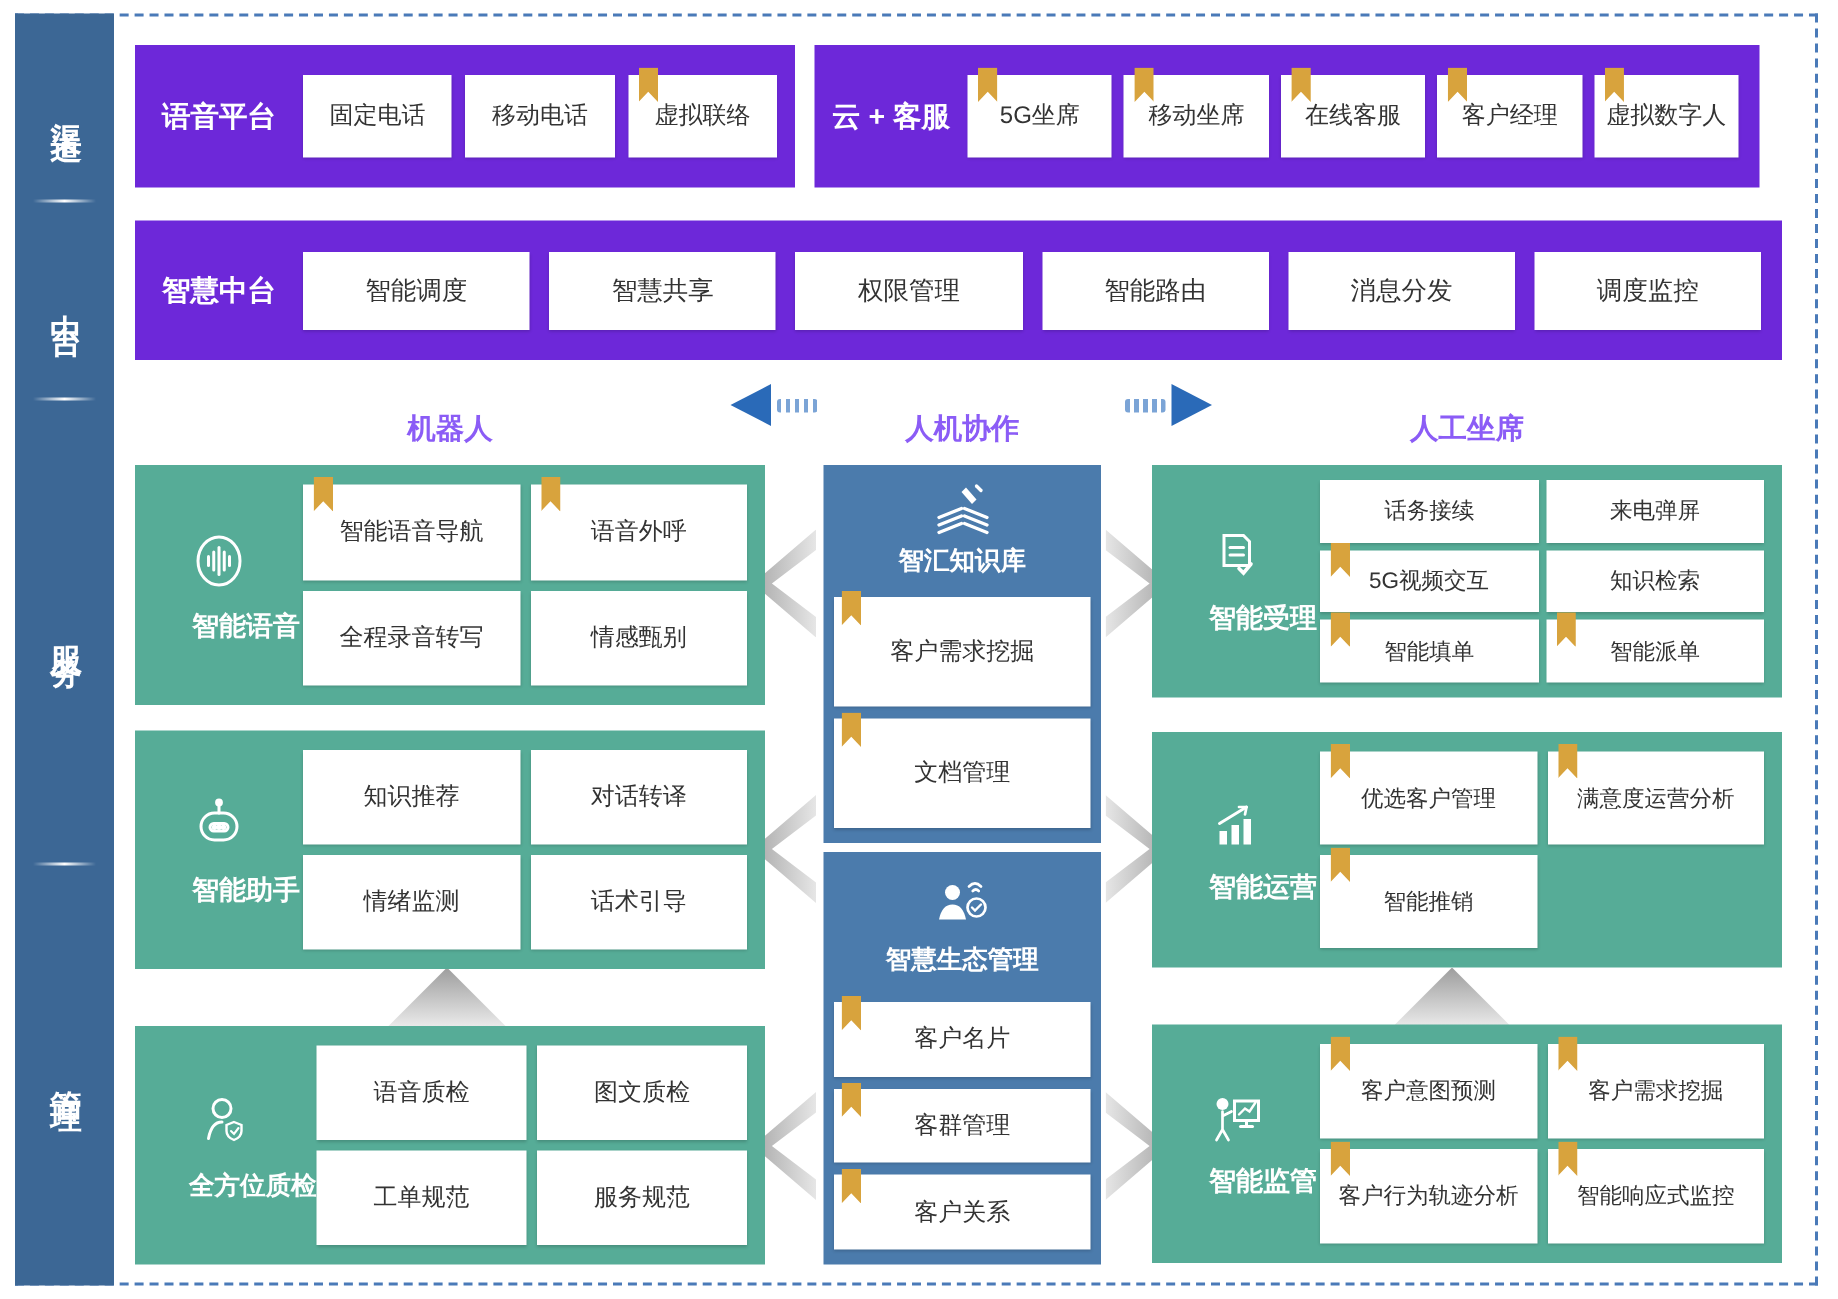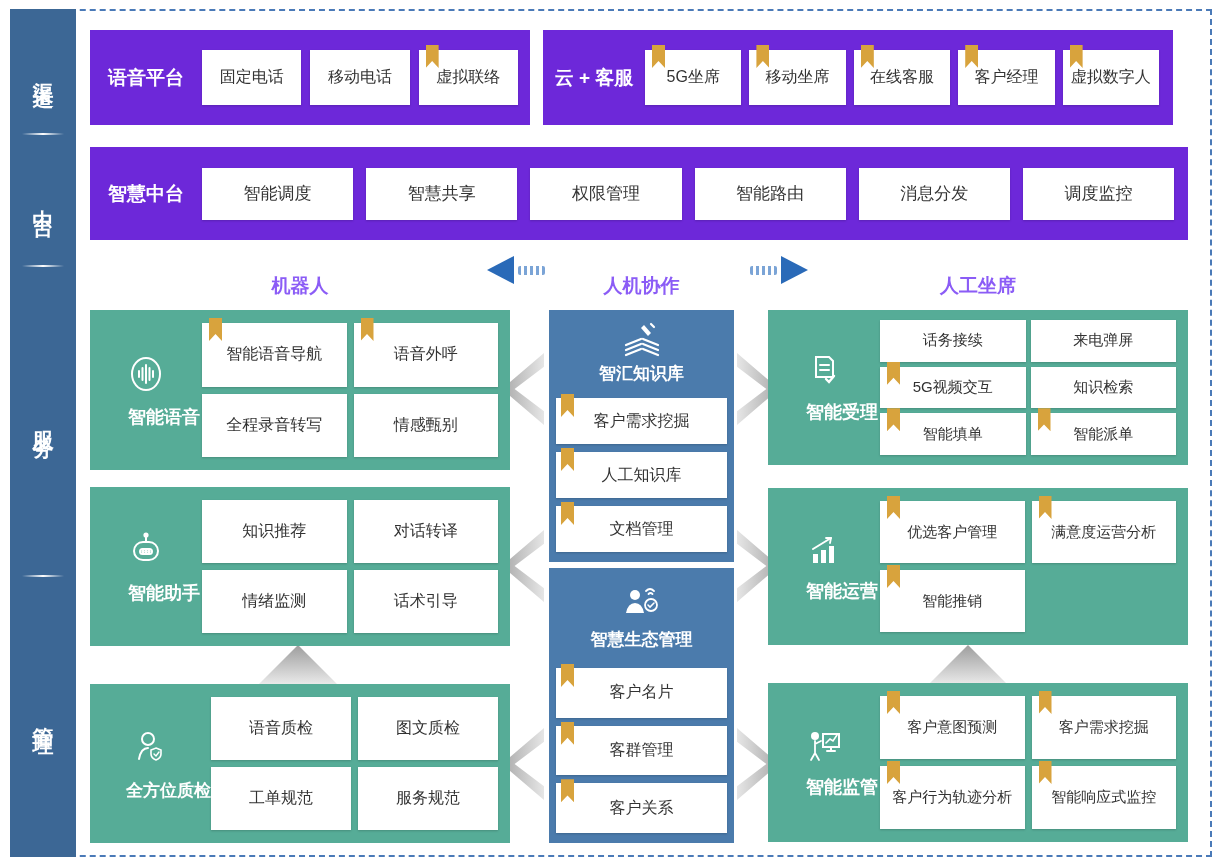--- a/index.html
+++ b/index.html
@@ -325,24 +325,20 @@
       </span>
       <span class="center-title">智汇知识库</span>
     </div>
     <div class="vcards">
       <div class="card">
         <span class="bm"></span>
         <span>客户需求挖掘</span>
       </div>
       <div class="card">
         <span class="bm"></span>
-        <span>人工知识库</span>
-      </div>
-      <div class="card">
-        <span class="bm"></span>
         <span>文档管理</span>
       </div>
     </div>
   </section>
 
   <section class="center-blk" id="ecosystem-blk">
     <div class="center-header">
       <span class="icon">
         <svg width="44" height="40" viewBox="0 0 44 40" fill="none" stroke="#fff" stroke-width="2" stroke-linecap="round">
           <circle cx="15" cy="12" r="5" fill="#fff" stroke="none"></circle>

